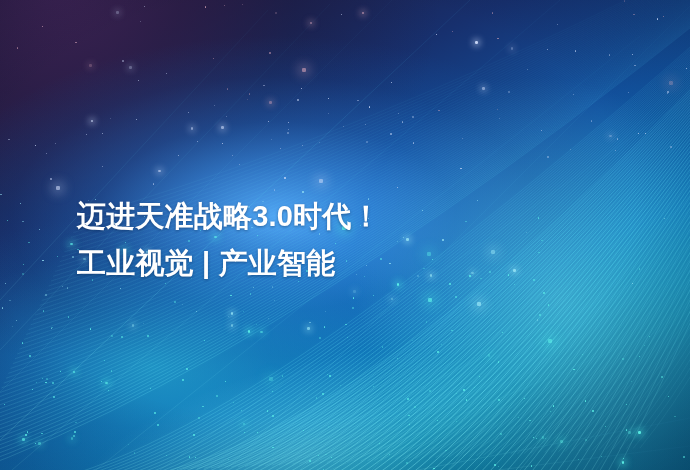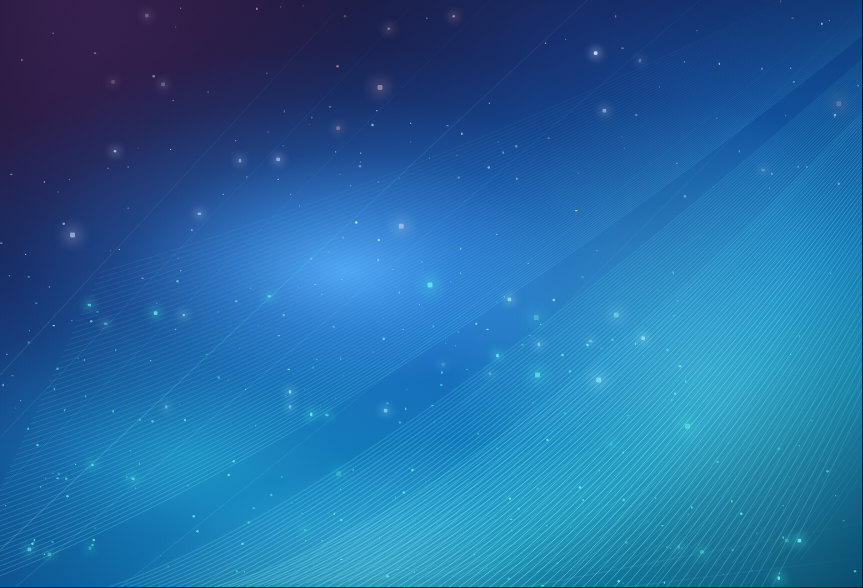--- a/index.html
+++ b/index.html
@@ -741,14 +741,18 @@
       <div class="dot" style="left: 103.8px; top: 360.2px; width: 1.3px; height: 1.3px; background: rgba(96, 248, 236, 0.6);"></div>
       <div class="dot" style="left: 202.2px; top: 405.6px; width: 1.9px; height: 1.9px; background: rgba(96, 248, 236, 0.67);"></div>
       <div class="dot" style="left: 465.5px; top: 399.3px; width: 1.9px; height: 1.9px; background: rgba(96, 248, 236, 0.83);"></div>
       <div class="dot" style="left: 272.2px; top: 390.5px; width: 1.3px; height: 1.3px; background: rgba(96, 248, 236, 0.69);"></div>
       <div class="dot" style="left: 638.5px; top: 268px; width: 1.9px; height: 1.9px; background: rgba(96, 248, 236, 0.41);"></div>
       <div class="dot" style="left: 70.1px; top: 242.5px; width: 2.6px; height: 2.6px; background: rgba(96, 248, 236, 0.71); box-shadow: rgba(80, 240, 230, 0.35) 0px 0px 7.28px 2.6px;"></div>
       <div class="dot" style="left: 107.7px; top: 389.7px; width: 1.3px; height: 1.3px; background: rgba(96, 248, 236, 0.7);"></div>
       <div class="dot" style="left: 436.8px; top: 419.6px; width: 1.3px; height: 1.3px; background: rgba(96, 248, 236, 0.82);"></div>
     </div>
 
+  <div id="headline">
+    <span class="ln">迈进天准战略3.0时代！</span>
+    <span class="ln">工业视觉 | 产业智能</span>
+  </div>
 
 </div>
 
 </body></html>

